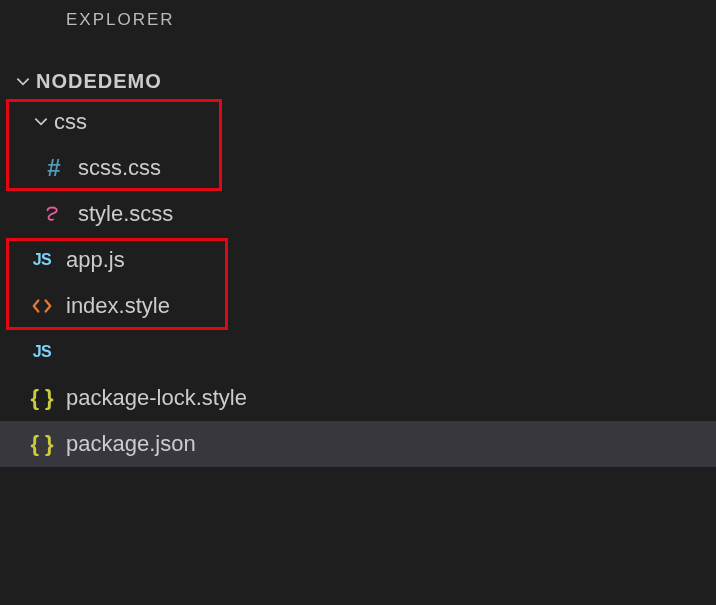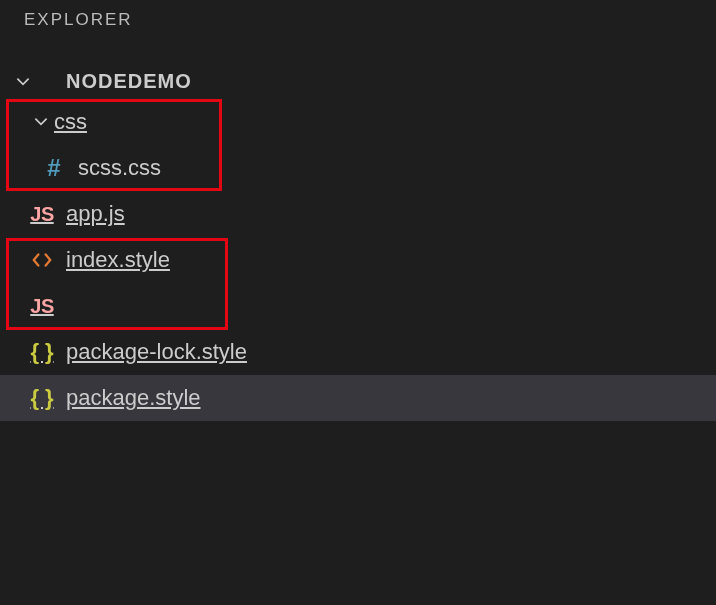--- a/index.html
+++ b/index.html
@@ -5,70 +5,69 @@
     * { margin: 0; padding: 0; box-sizing: border-box; }
     body {
       width: 716px;
       height: 605px;
       background: #1e1e1e;
       font-family: "Segoe UI", sans-serif;
       color: #cccccc;
       overflow: hidden;
     }
     .explorer-header {
-      padding: 10px 0 10px 24px;
+      padding: 10px 0 10px 66px;
       font-size: 17px;
       letter-spacing: 2px;
       color: #bbbbbb;
     }
     .spacer { height: 24px; }
     .root-row {
       display: flex;
       align-items: center;
       padding: 6px 0 6px 10px;
       font-size: 20px;
       font-weight: 700;
       color: #cccccc;
       letter-spacing: 1px;
       cursor: pointer;
-      gap: 30px;
     }
     .tree {
       position: relative;
     }
     .row {
       display: flex;
       align-items: center;
       height: 46px;
       font-size: 22px;
       color: #cccccc;
       cursor: pointer;
     }
     .row.selected { background: #37373d; }
-    .indent-1 { padding-left: 28px; text-decoration: underline; }
+    .indent-1 { padding-left: 28px; }
     .indent-2 { padding-left: 40px; }
     .chevron {
       width: 26px;
       display: inline-flex;
       justify-content: center;
       font-size: 20px;
       color: #cccccc;
     }
     .icon {
       width: 28px;
       height: 28px;
       display: inline-flex;
       align-items: center;
       justify-content: center;
       margin-right: 10px;
       font-size: 20px;
     }
     .icon.css { color: #519aba; font-weight: 700; font-size: 24px;}
     .icon.scss { color: #e25d9c; }
-    .icon.js { color: #fca5a5; font-weight: 700; font-size: 20px; letter-spacing: -0.5px;}
+    .icon.js { color: #7dd3fc; font-weight: 700; font-size: 16px; letter-spacing: -0.5px;}
     .icon.html { color: #e37933; }
     .icon.json { color: #cbcb41; font-weight: 700; font-size: 22px;}
     .label { white-space: nowrap; }
     .highlight-box {
       position: absolute;
       border: 3px solid #e30613;
       pointer-events: none;
     }
     .hl1 { left: 6px; top: 0px; width: 216px; height: 92px; }
     .hl2 { left: 6px; top: 139px; width: 222px; height: 92px; }
@@ -105,20 +104,28 @@
     <span class="label">css</span>
   </div>
 
   <div class="row indent-2">
     <span class="icon css">#</span>
     <span class="label">scss.css</span>
   </div>
 
 
 
+  <div class="row indent-2">
+    <span class="icon scss">
+      <svg width="22" height="22" viewBox="0 0 24 24">
+          <path d="M5 8c0-3 6-4 9-2 2 1.3 1 4-2 5-3 1-6 2-6 5 0 2 3 3 5 2" stroke="#e25d9c" stroke-width="2" fill="none" stroke-linecap="round"></path>
+        </svg>
+    </span>
+    <span class="label">style.scss</span>
+  </div>
 
   <div class="row indent-1">
     <span class="icon js">JS</span>
     <span class="label">app.js</span>
   </div>
 
   <div class="row indent-1">
     <span class="icon html">
       <svg width="22" height="22" viewBox="0 0 24 24">
           <path d="M8 6l-5 6 5 6M16 6l5 6-5 6" stroke="#e37933" stroke-width="2.5" fill="none" stroke-linecap="round" stroke-linejoin="round"></path>
@@ -131,16 +138,16 @@
     <span class="icon js">JS</span>
   </div>
 
   <div class="row indent-1">
     <span class="icon json">{ }</span>
     <span class="label">package-lock.style</span>
   </div>
 
   <div class="row indent-1 selected">
     <span class="icon json">{ }</span>
-    <span class="label">package.style</span>
+    <span class="label">package.json</span>
   </div>
 
 </div>
 
 </body></html>

